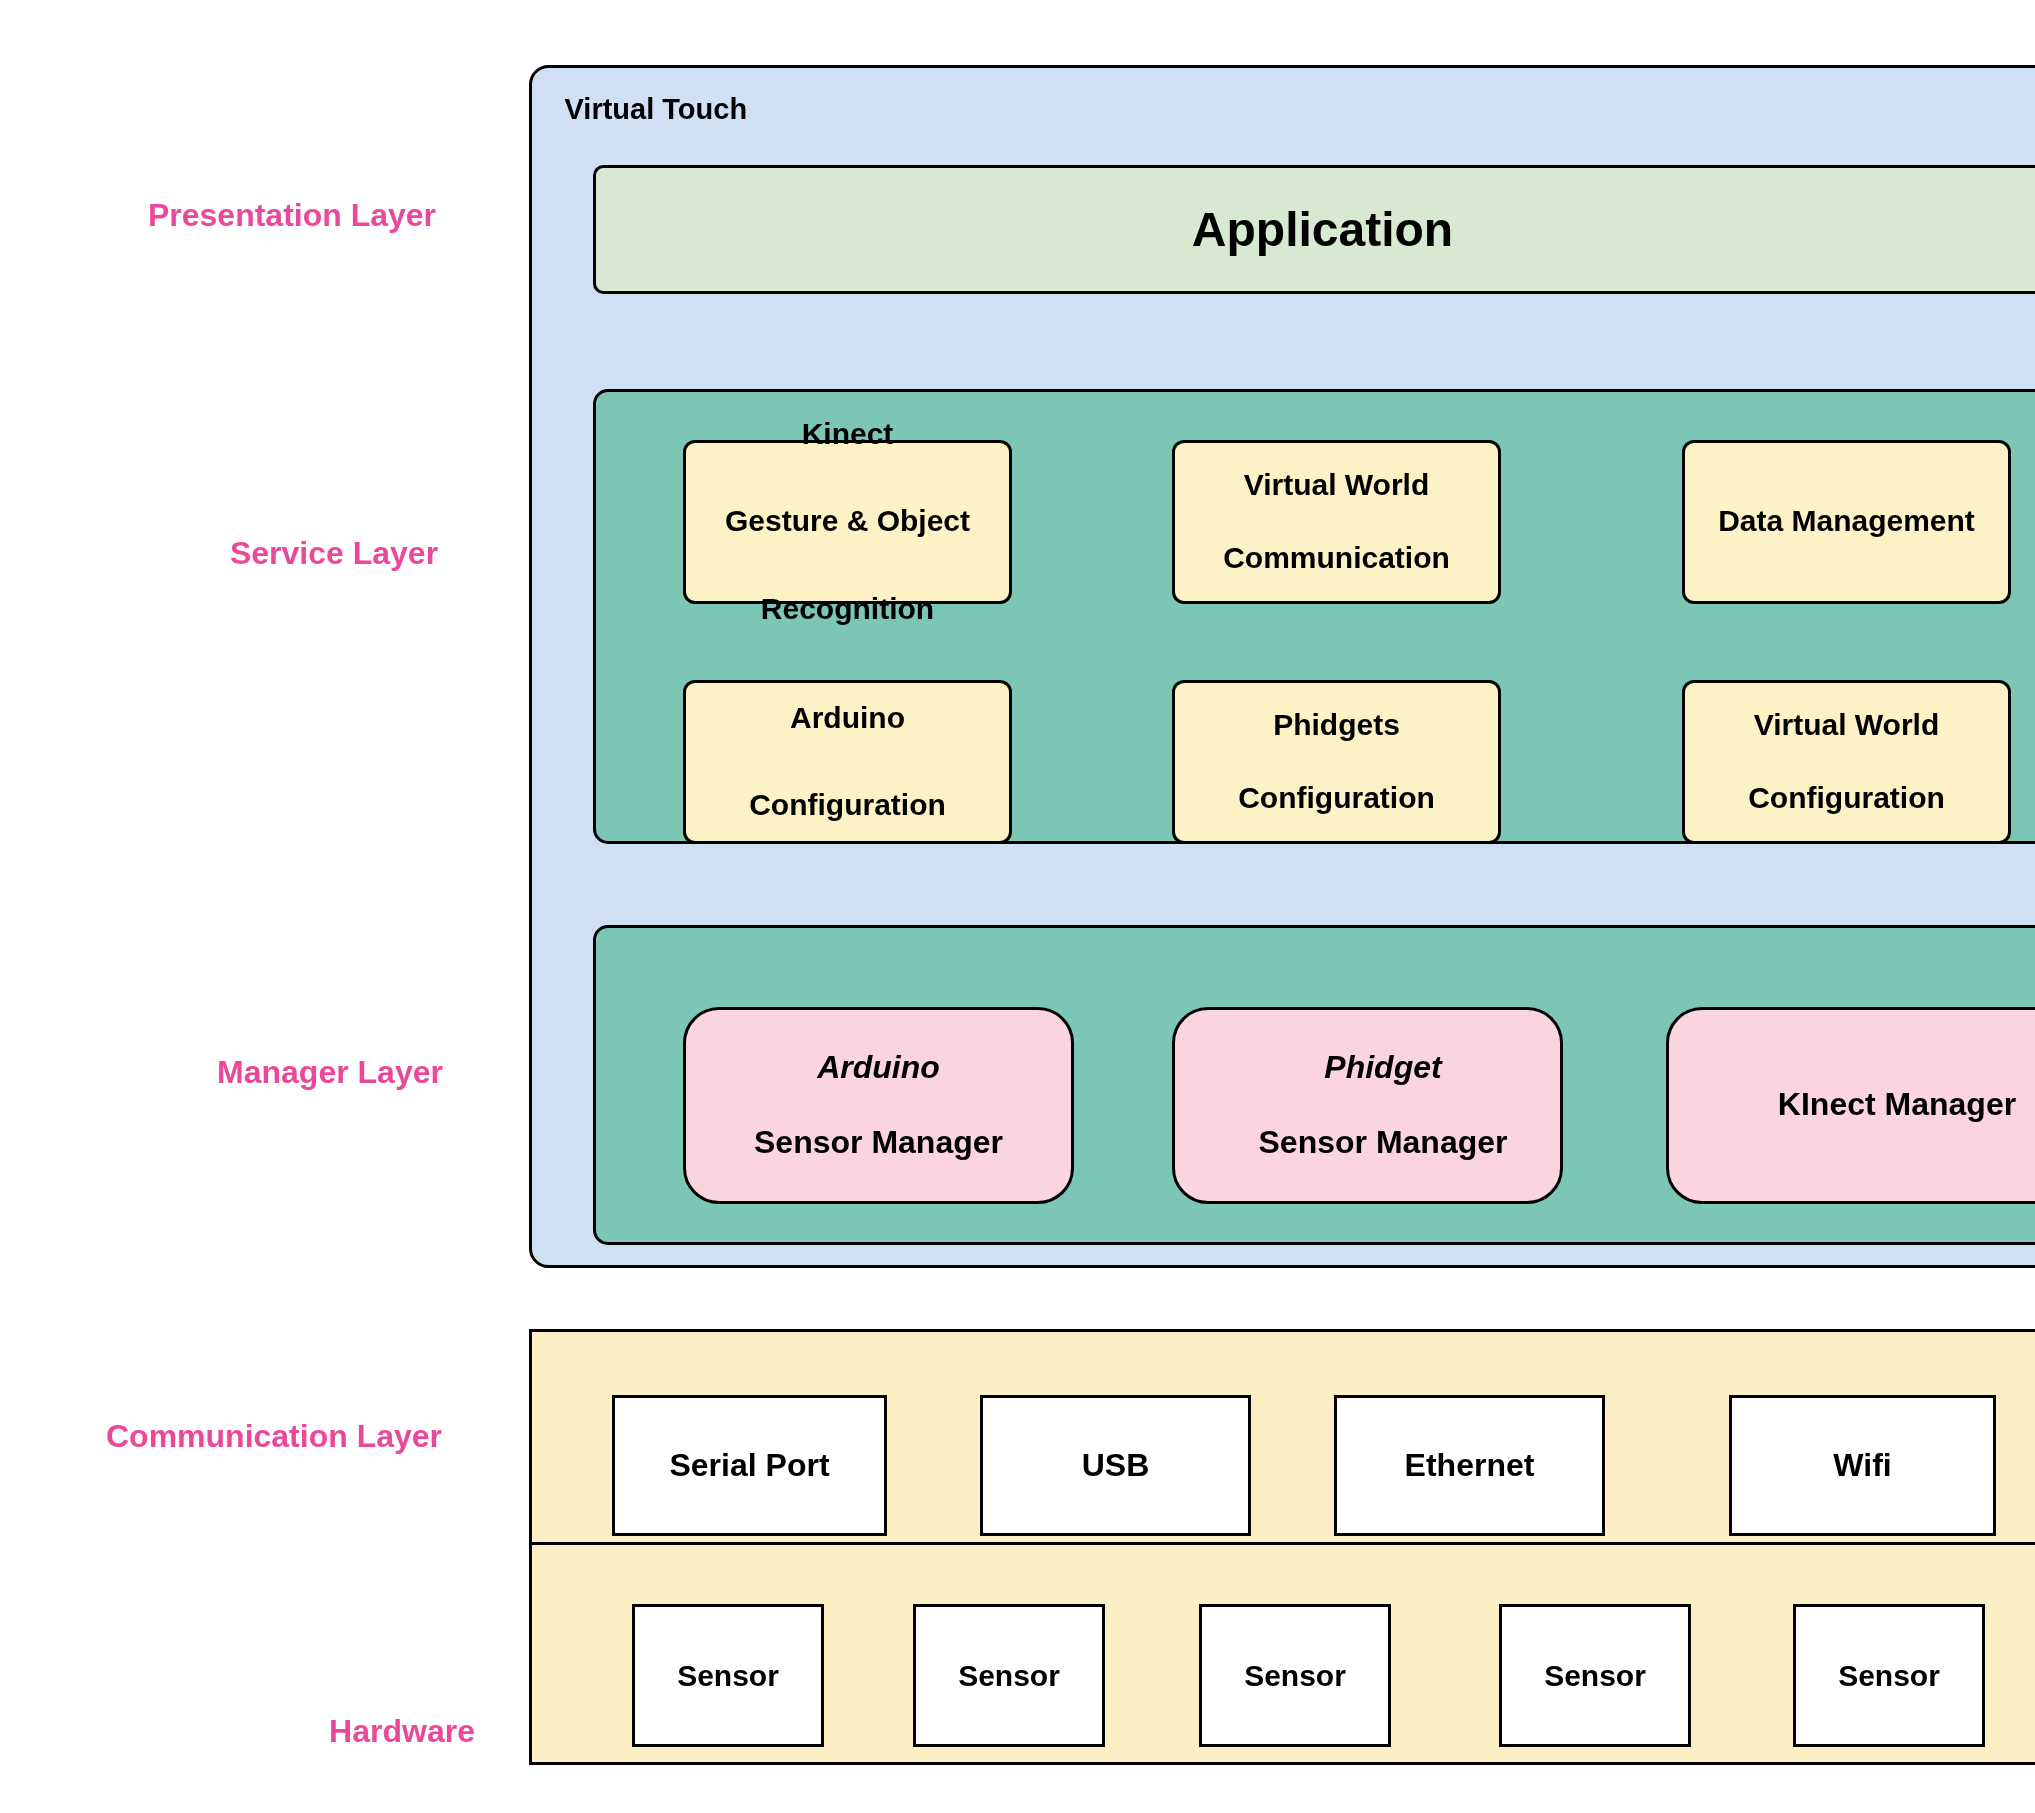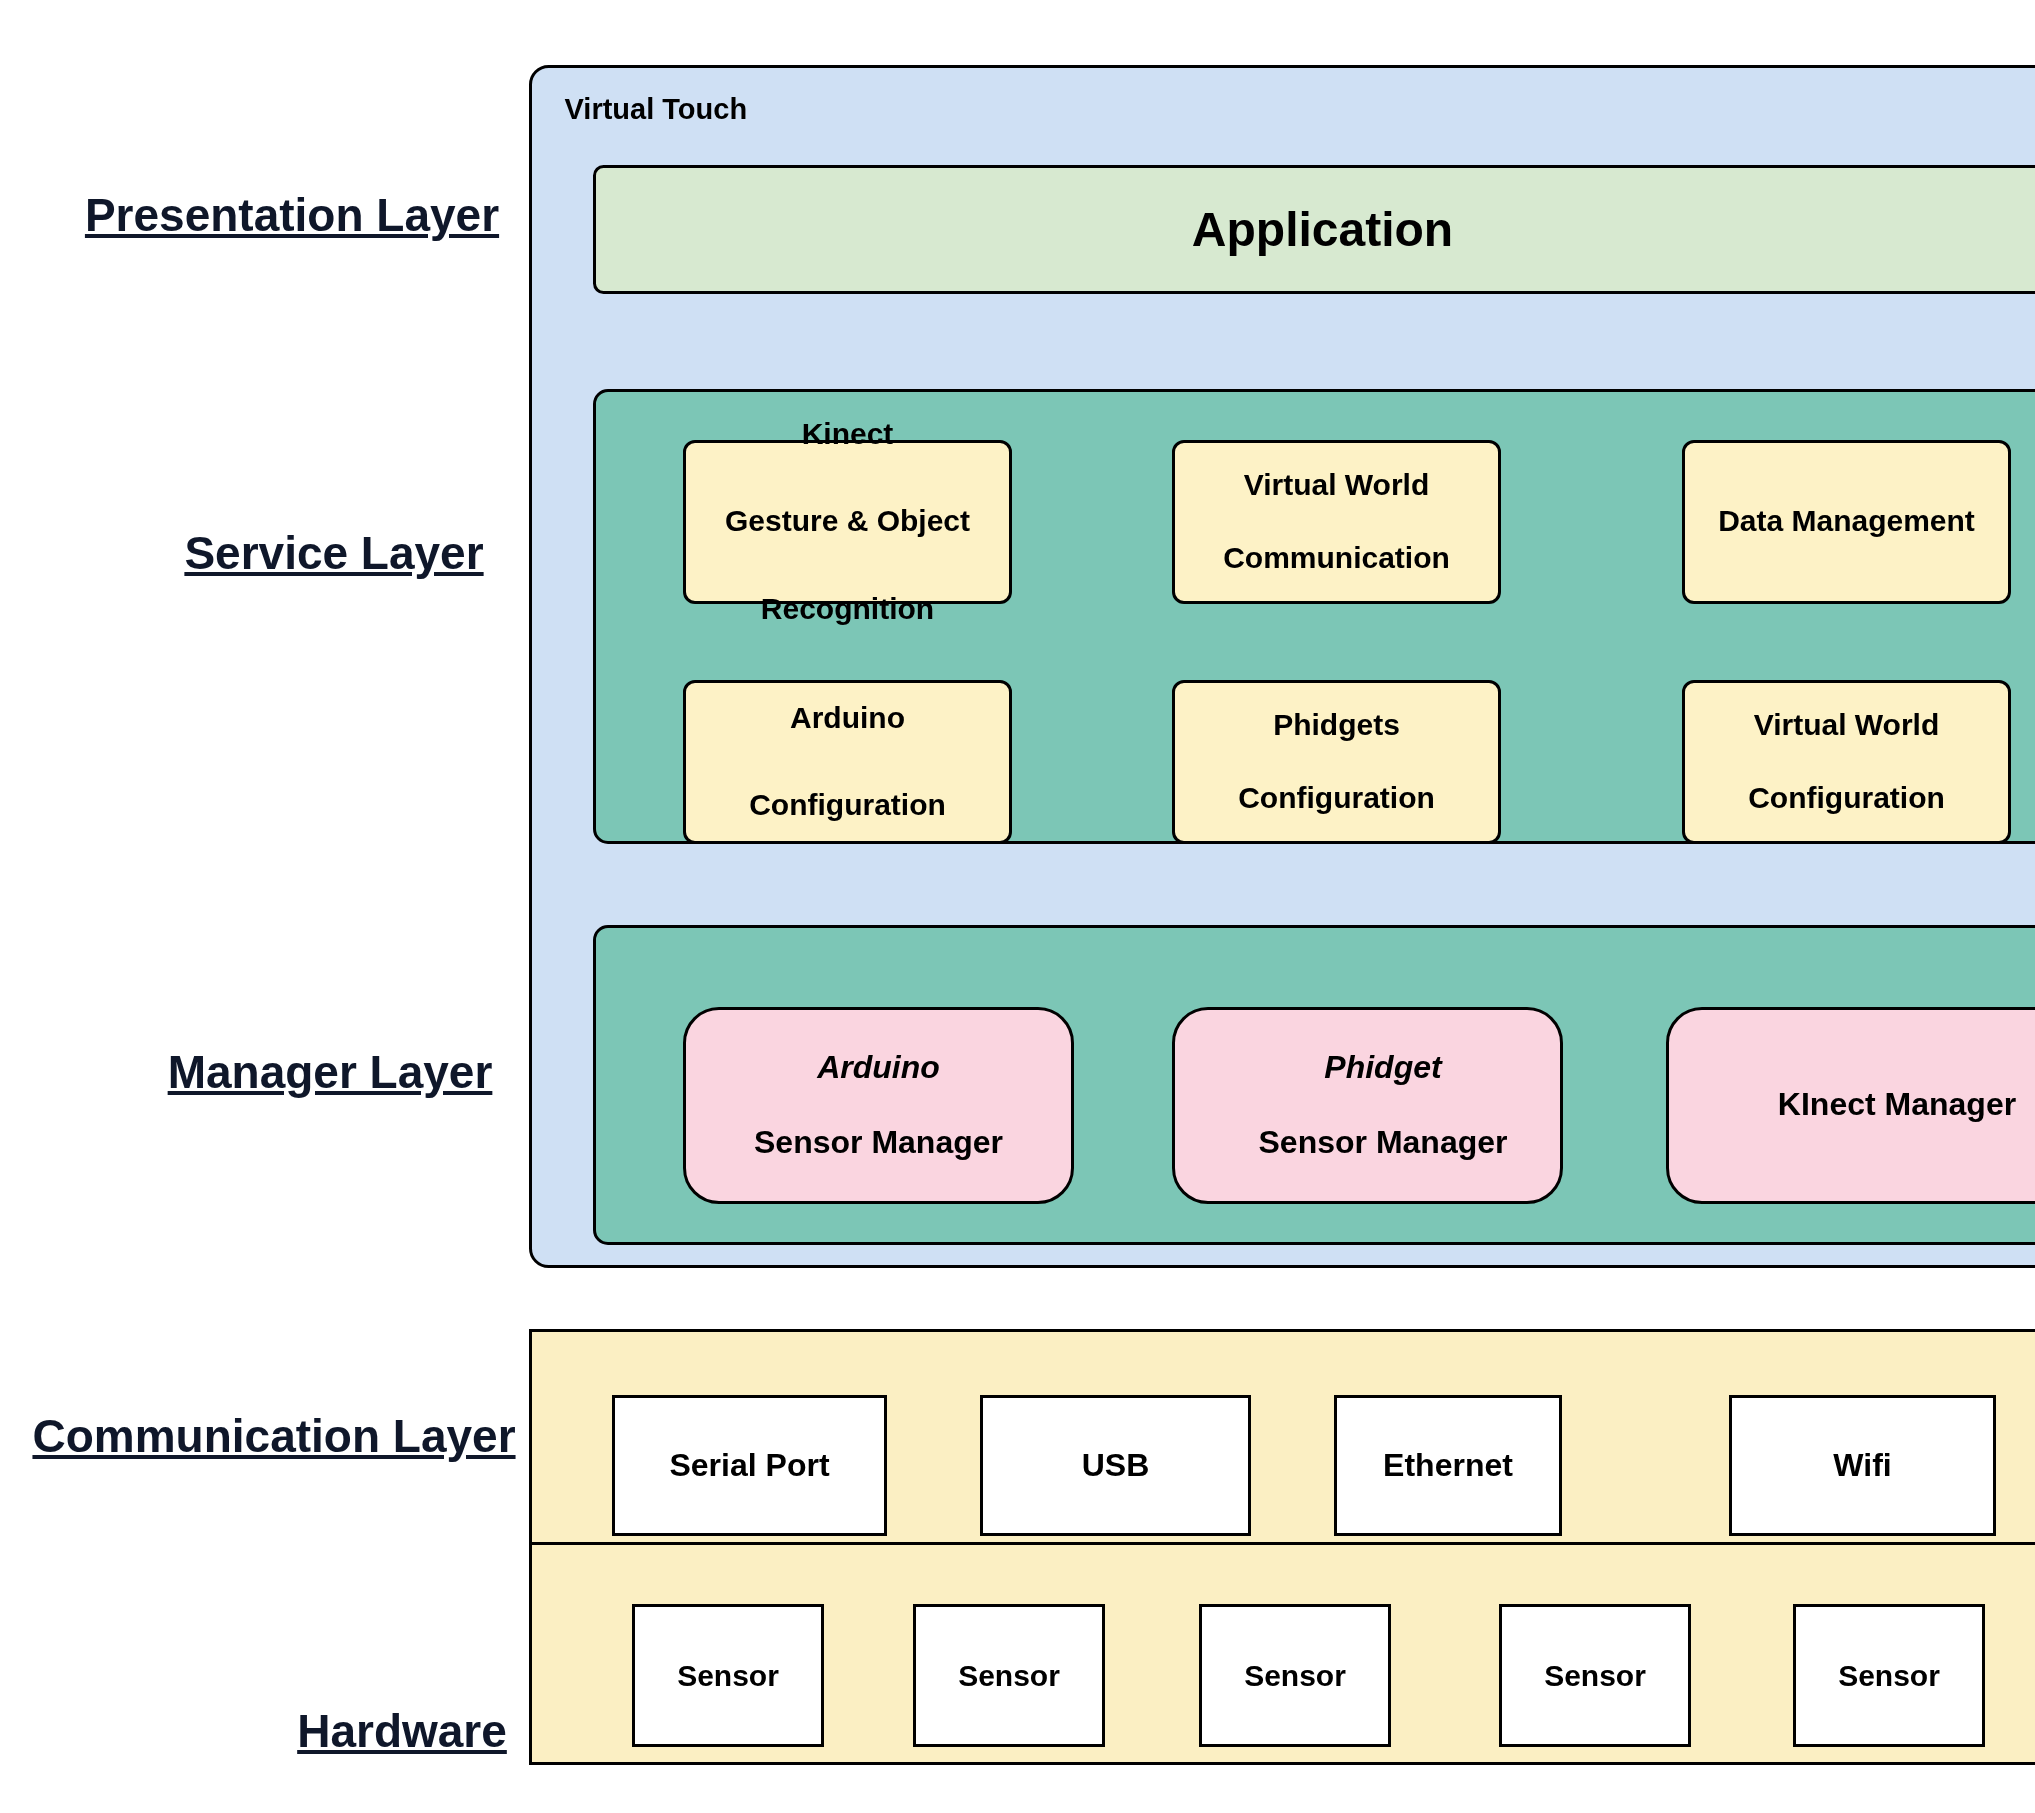--- a/index.html
+++ b/index.html
@@ -17,24 +17,23 @@
   body{
     position:relative;
     width:2035px;height:1813px;
     font-family:"Liberation Sans", sans-serif;
     color:#000;
     overflow:hidden;
   }
   .gutter-label{
     position:absolute;
     transform:translate(-50%,-50%);
-    font-size:46px;font-weight:700;
+    font-size:32px;font-weight:700;
     white-space:nowrap;
-    color:#0f172a;
-    text-decoration:underline;
+    color:#ec4899;
   }
   
   .vt{
     position:absolute;left:481px;top:16.5px;width:1533px;height:1203px;
     background:var(--container-blue);
     border:3.8px solid var(--border-black);
     border-radius:19.6px;
   }
   .vt-title{
     position:absolute;left:16.5px;top:9px;
@@ -91,21 +90,21 @@
   .white-box{
     position:absolute;
     background:var(--box-white);
     border:3px solid var(--border-black);
     display:flex;align-items:center;justify-content:center;
     font-size:32px;font-weight:700;text-align:left;
   }
   .comm-box{top:47px;height:141px;}
   .comm1{left:64px;width:275px;}
   .comm2{left:432px;width:271px;}
-  .comm3{left:786px;width:228px;}
+  .comm3{left:786px;width:271px;}
   .comm4{left:1181px;width:267px;}
   .hw-box{top:43px;height:143px;width:192px;font-size:30px;}
   .hw1{left:84px;} .hw2{left:365px;} .hw3{left:651px;} .hw4{left:951px;} .hw5{left:1245px;}
 </style>
 </head>
 <body>
 
 <div class="gutter-label" style="left:244px;top:167px">Presentation Layer</div>
 <div class="gutter-label" style="left:286px;top:505px">Service Layer</div>
 <div class="gutter-label" style="left:282px;top:1024px">Manager Layer</div>

